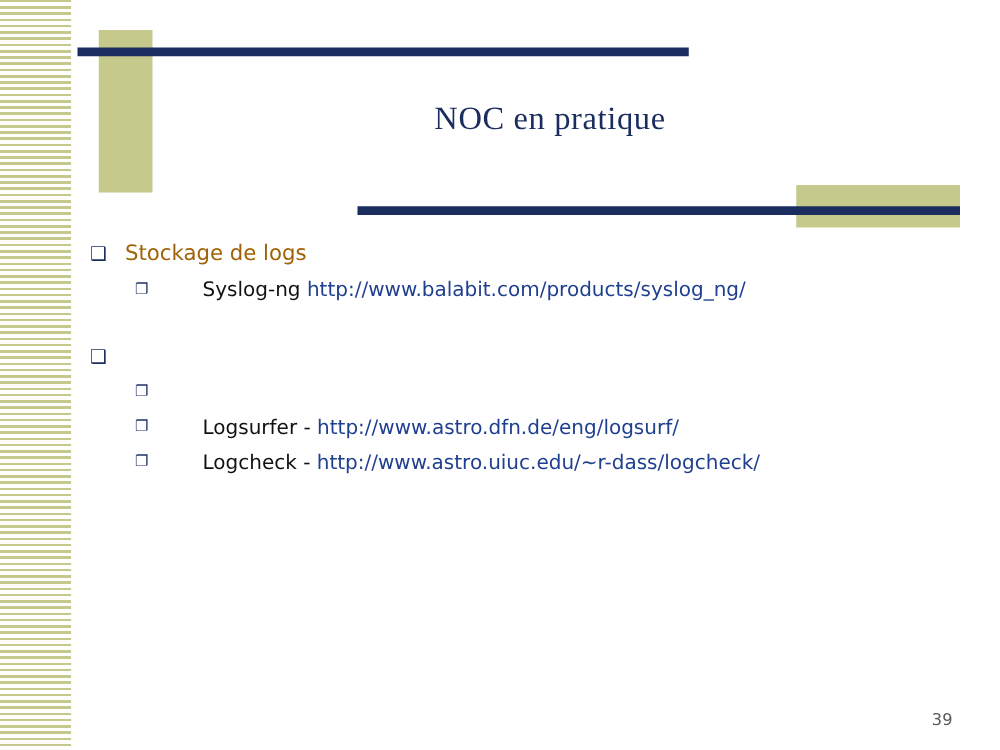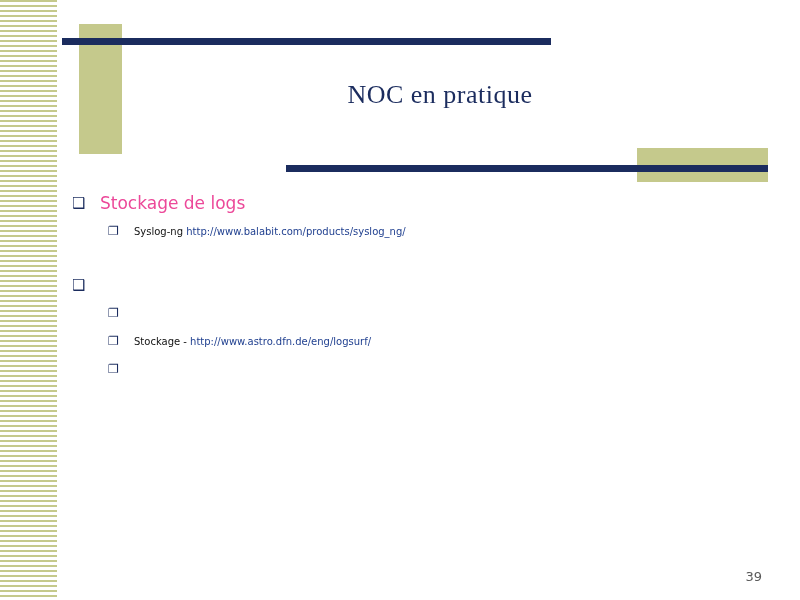--- a/index.html
+++ b/index.html
@@ -106,41 +106,42 @@
     width: 28px;
     flex: 0 0 28px;
     color: #1b2c5e;
     font-size: 15px;
     line-height: 26px;
     font-family: "DejaVu Sans", sans-serif;
   }
   .bullet-l1 .text {
     font-size: 17px;
     line-height: 26px;
-    color: #ec4899;
+    color: #a16207;
   }
 
   .bullet-l2 {
     display: flex;
     align-items: flex-start;
     margin-left: 36px;
     margin-bottom: 1px;
   }
   .bullet-l2 .marker {
     width: 26px;
     flex: 0 0 26px;
     color: #1b2c5e;
     font-size: 12px;
     line-height: 27px;
     font-family: "DejaVu Sans", sans-serif;
   }
   .bullet-l2 .text {
-    font-size: 10px;
+    font-size: 16px;
     line-height: 27px;
     color: #111111;
+    margin-left: 28px;
   }
   .bullet-l2 .text .link {
     color: #1f3f8f;
   }
 
   .group-gap {
     height: 26px;
   }
 
   
@@ -182,22 +183,23 @@
   <div class="bullet-l1">
     <span class="marker">❑</span>
   </div>
 
   <div class="bullet-l2">
     <span class="marker">❐</span>
   </div>
 
   <div class="bullet-l2">
     <span class="marker">❐</span>
-    <span class="text"><span>Stockage - </span><span class="link">http://www.astro.dfn.de/eng/logsurf/</span></span>
-  </div>
-
-  <div class="bullet-l2">
-    <span class="marker">❐</span>
+    <span class="text"><span>Logsurfer - </span><span class="link">http://www.astro.dfn.de/eng/logsurf/</span></span>
+  </div>
+
+  <div class="bullet-l2">
+    <span class="marker">❐</span>
+    <span class="text"><span>Logcheck - </span><span class="link">http://www.astro.uiuc.edu/~r-dass/logcheck/</span></span>
   </div>
 
 </div>
 
 <div class="page-number">39</div>
 
 </body></html>

